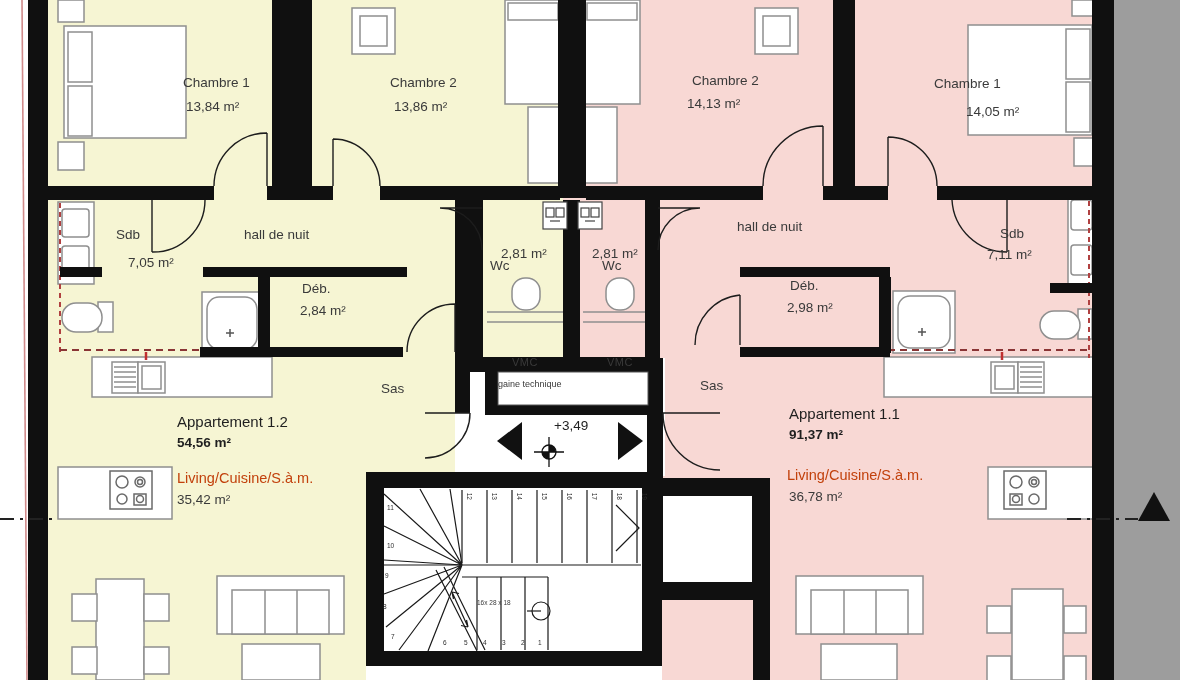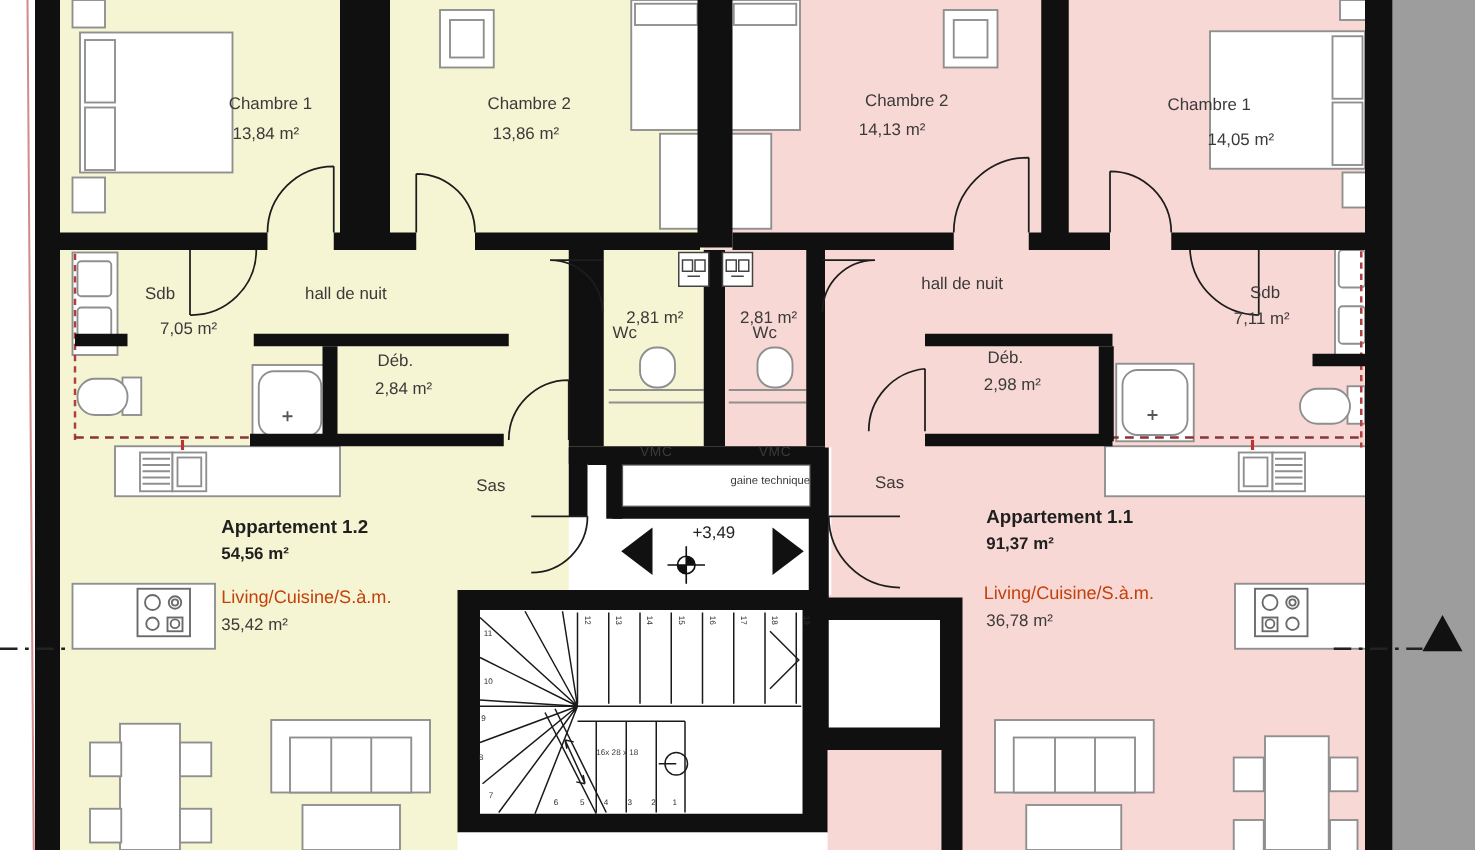--- a/index.html
+++ b/index.html
@@ -1,20 +1,20 @@
 <!DOCTYPE html>
 <html><head>
 <meta charset="utf-8">
 <style>
   html,body{margin:0;padding:0;background:#fff;}
   .plan{position:relative;width:1180px;height:680px;overflow:hidden;background:#ffffff;
         font-family:"Liberation Sans",sans-serif;}
   .plan svg{position:absolute;left:0;top:0;}
   .lbl{position:absolute;color:#3a3a3a;font-size:13.5px;line-height:1.05;white-space:nowrap;}
-  .b{font-weight:bold;color:#1f1f1f;font-size:15px;}
+  .b{font-weight:normal;color:#1f1f1f;font-size:15px;}
   .ab{font-weight:bold;color:#1f1f1f;font-size:13.5px;}
   .liv{font-size:14.5px;color:#c2410c;}
   .small{font-size:11px;letter-spacing:.5px;margin-top:21px;}
   .tiny{font-size:9px;}
   .note{font-size:6.5px;color:#3a3a3a;}
   .lvl{font-size:13.5px;color:#222;}
   .stair-num{position:absolute;font-size:6.5px;color:#2d2d2d;line-height:1;}
   .rot{transform:rotate(90deg);}
 </style>
 </head>
@@ -356,21 +356,21 @@
   <div class="lbl b" style="left:177px;top:414px">Appartement 1.2</div>
   <div class="lbl ab" style="left:177px;top:436px">54,56 m²</div>
   <div class="lbl liv" style="left:177px;top:471px">Living/Cuisine/S.à.m.</div>
   <div class="lbl" style="left:177px;top:493px">35,42 m²</div>
 
   <div class="lbl b" style="left:789px;top:406px">Appartement 1.1</div>
   <div class="lbl ab" style="left:789px;top:428px">91,37 m²</div>
   <div class="lbl liv" style="left:787px;top:468px">Living/Cuisine/S.à.m.</div>
   <div class="lbl" style="left:789px;top:490px">36,78 m²</div>
 
-  <div class="lbl tiny" style="left:498px;top:380px;width:150px;text-align:right">gaine technique</div>
+  <div class="lbl tiny" style="left:498px;top:380px;width:168px;text-align:left">gaine technique</div>
   <div class="lbl lvl" style="left:554px;top:419px">+3,49</div>
   <div class="lbl note" style="left:477px;top:600px">16x 28 x 18</div>
 
   <div>
       <span class="stair-num" style="left: 387px; top: 505px; position: absolute;">11</span>
       <span class="stair-num" style="left: 387px; top: 543px; position: absolute;">10</span>
       <span class="stair-num" style="left: 385px; top: 573px; position: absolute;">9</span>
       <span class="stair-num" style="left: 383px; top: 604px; position: absolute;">8</span>
       <span class="stair-num" style="left: 391px; top: 634px; position: absolute;">7</span>
       <span class="stair-num rot" style="left: 465px; top: 493px; position: absolute;">12</span>

